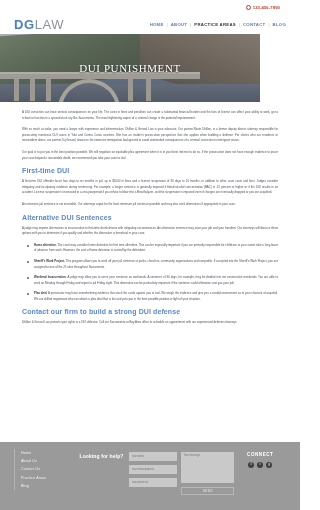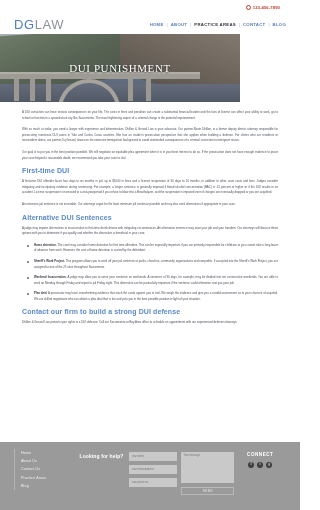--- a/index.html
+++ b/index.html
@@ -28,33 +28,33 @@
   }
 
   
   .header {
     height: 20px;
     display: flex; align-items: center; justify-content: space-between;
     padding: 0 14px 0 14px;
     background: #fff;
   }
   .logo { font-size: 13px; letter-spacing: .6px; line-height: 1; white-space: nowrap; }
-  .logo .dg { color: #4a7fc1; font-weight: 400; }
+  .logo .dg { color: #4a7fc1; font-weight: 700; }
   .logo .law { color: #8d9096; font-weight: 300; }
   .nav { display: flex; align-items: center; gap: 3px; }
   .nav-item {
     font-size: 4.3px; font-weight: bold; letter-spacing: .25px;
     color: #5b7fb5; text-transform: uppercase; white-space: nowrap;
   }
   .nav-item.active { color: #33383f; }
   .nav-sep { font-size: 4.3px; color: #9fb4d1; }
 
   
   .hero {
-    position: relative; height: 68px; width: 240px; overflow: hidden;
+    position: relative; height: 68px; width: 260px; overflow: hidden;
     background: linear-gradient(#7d8ca0, #5d6a7d);
   }
   .hero-sky {
     position:absolute; left:0; top:0; width:100%; height:16px;
     background: linear-gradient(#c8ccd4, #aeb4bf);
   }
   .hill-left {
     position:absolute; left:-10px; top:-4px; width:200px; height:52px;
     background: linear-gradient(160deg,#7b8a6c 0%, #5d6a52 45%, #49513f 100%);
     border-radius: 0 0 60% 20%;

